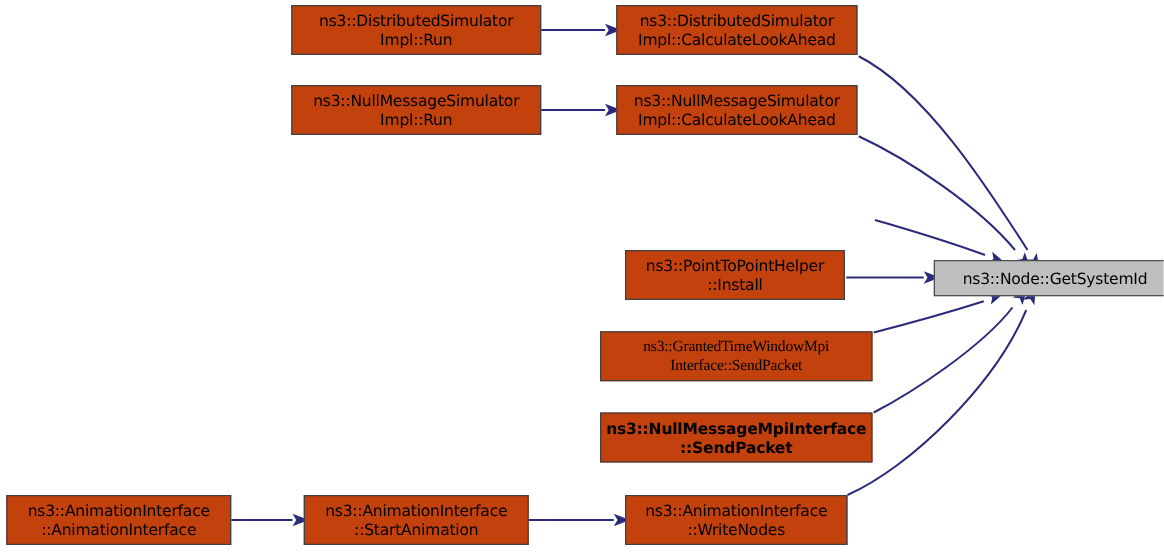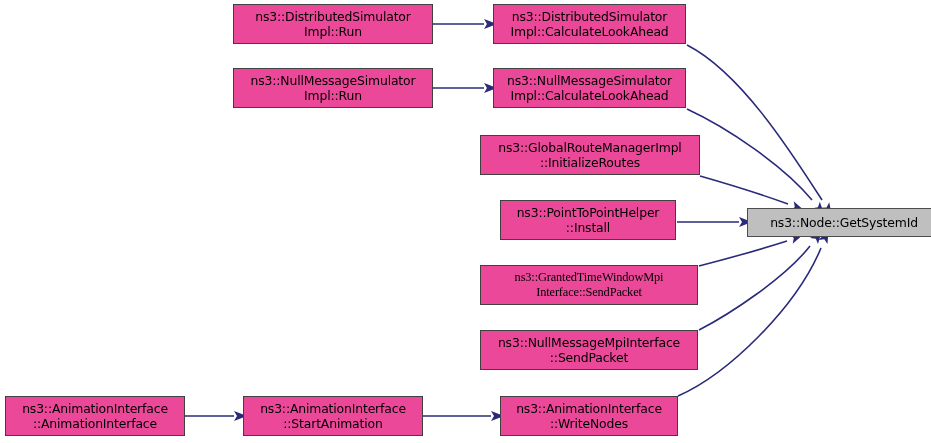--- a/index.html
+++ b/index.html
@@ -22,21 +22,21 @@
     position: absolute;
     left: 0;
     top: 0;
     width: 931px;
     height: 443px;
     pointer-events: none;
   }
   .node {
     position: absolute;
     box-sizing: border-box;
-    background: #ec4899;
+    background: #c2410c;
     border: 1px solid #404040;
     display: flex;
     align-items: center;
     justify-content: center;
     text-align: center;
     font-size: 12.4px;
     line-height: 1.22;
     color: #000000;
     letter-spacing: -0.15px;
     white-space: pre-line;
@@ -81,27 +81,25 @@
       <polygon points="0,-5 13,0 0,5 3,0" fill="#2a2a7a" transform="translate(491,416) rotate(0)"></polygon>
     </svg>
 <div class="node" style="left: 233px; top: 4px; width: 200px; height: 40px;"><span class="node-label">ns3::DistributedSimulator
 Impl::Run</span></div>
     <div class="node" style="left: 493px; top: 4px; width: 193px; height: 40px;"><span class="node-label">ns3::DistributedSimulator
 Impl::CalculateLookAhead</span></div>
     <div class="node" style="left: 233px; top: 68px; width: 200px; height: 40px;"><span class="node-label">ns3::NullMessageSimulator
 Impl::Run</span></div>
     <div class="node" style="left: 493px; top: 68px; width: 193px; height: 40px;"><span class="node-label">ns3::NullMessageSimulator
 Impl::CalculateLookAhead</span></div>
-    <div class="node" style="left: 480px; top: 135px; width: 220px; height: 40px;"><span class="node-label">ns3::GlobalRouteManagerImpl
-::InitializeRoutes</span></div>
     <div class="node" style="left: 500px; top: 200px; width: 176px; height: 40px; text-align: center;"><span class="node-label">ns3::PointToPointHelper
 ::Install</span></div>
     <div class="node" style="left: 480px; top: 265px; width: 218px; height: 40px; font-family: Liberation Serif, serif;"><span class="node-label">ns3::GrantedTimeWindowMpi
 Interface::SendPacket</span></div>
-    <div class="node" style="left: 480px; top: 330px; width: 218px; height: 40px;"><span class="node-label">ns3::NullMessageMpiInterface
+    <div class="node" style="left: 480px; top: 330px; width: 218px; height: 40px; font-weight: bold;"><span class="node-label">ns3::NullMessageMpiInterface
 ::SendPacket</span></div>
     <div class="node" style="left: 5px; top: 396px; width: 180px; height: 40px;"><span class="node-label">ns3::AnimationInterface
 ::AnimationInterface</span></div>
     <div class="node" style="left: 243px; top: 396px; width: 180px; height: 40px;"><span class="node-label">ns3::AnimationInterface
 ::StartAnimation</span></div>
     <div class="node" style="left: 500px; top: 396px; width: 178px; height: 40px;"><span class="node-label">ns3::AnimationInterface
 ::WriteNodes</span></div>
     <div class="node highlight" style="left: 747px; top: 208px; width: 194px; height: 29px;"><span class="node-label">ns3::Node::GetSystemId</span></div>
   </div>
 

